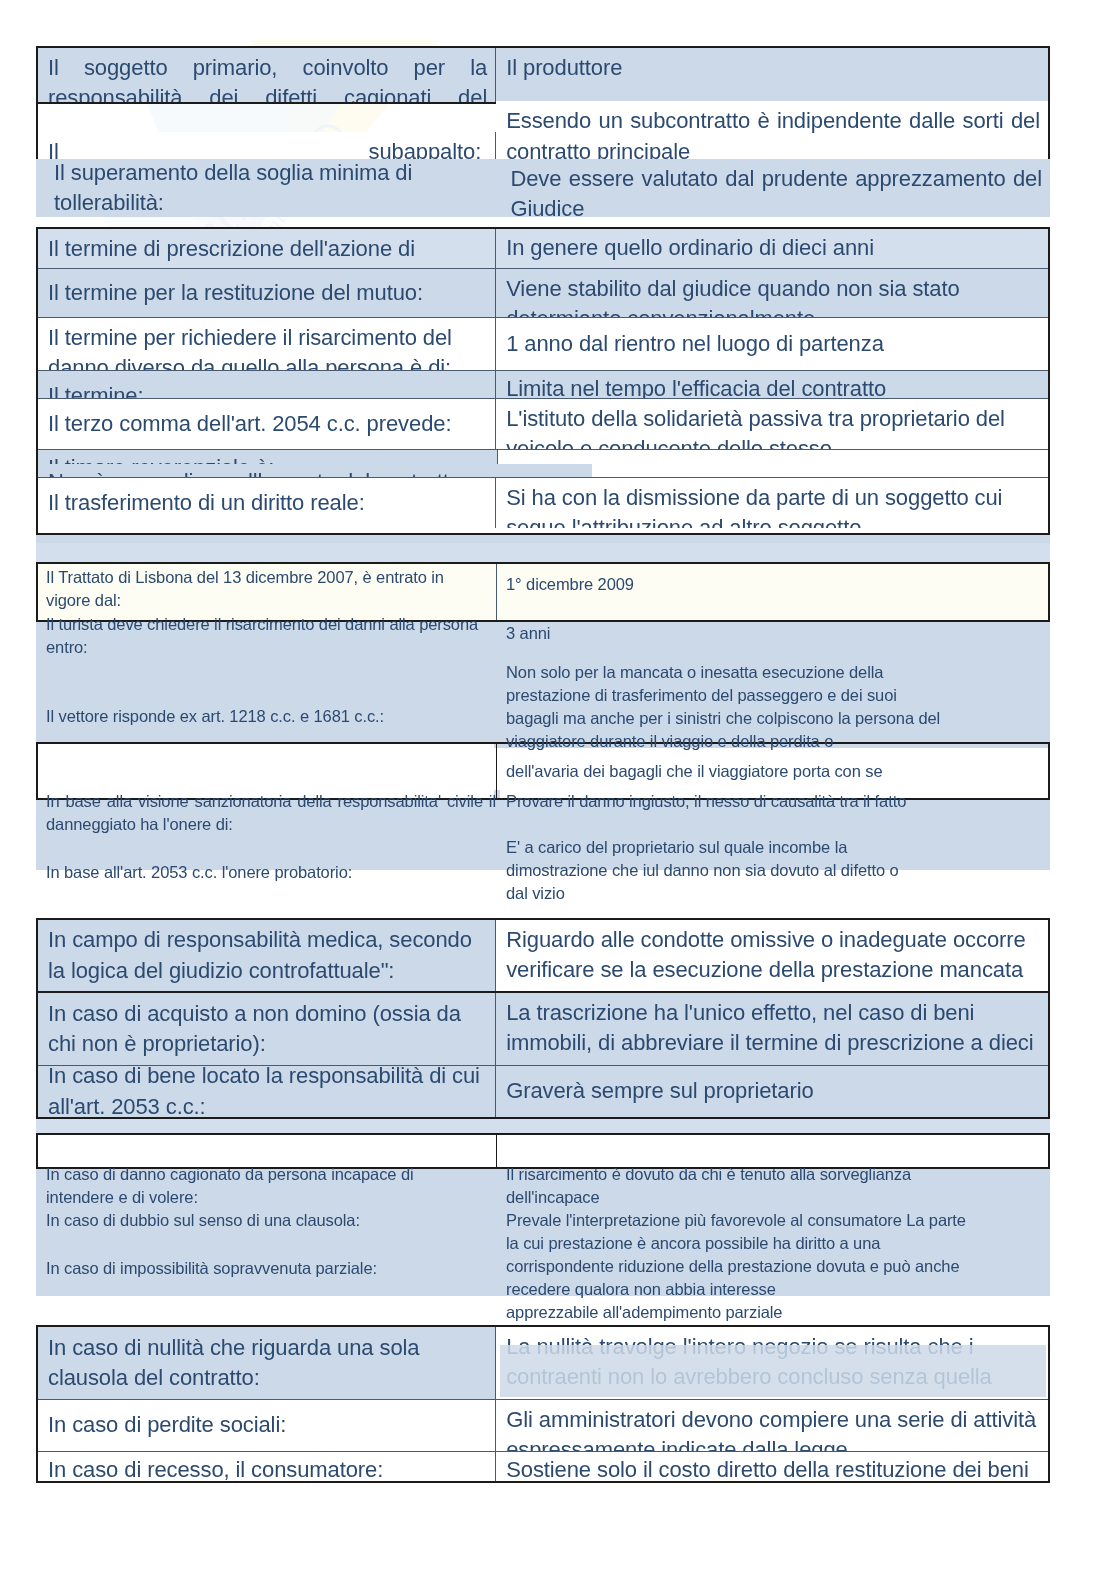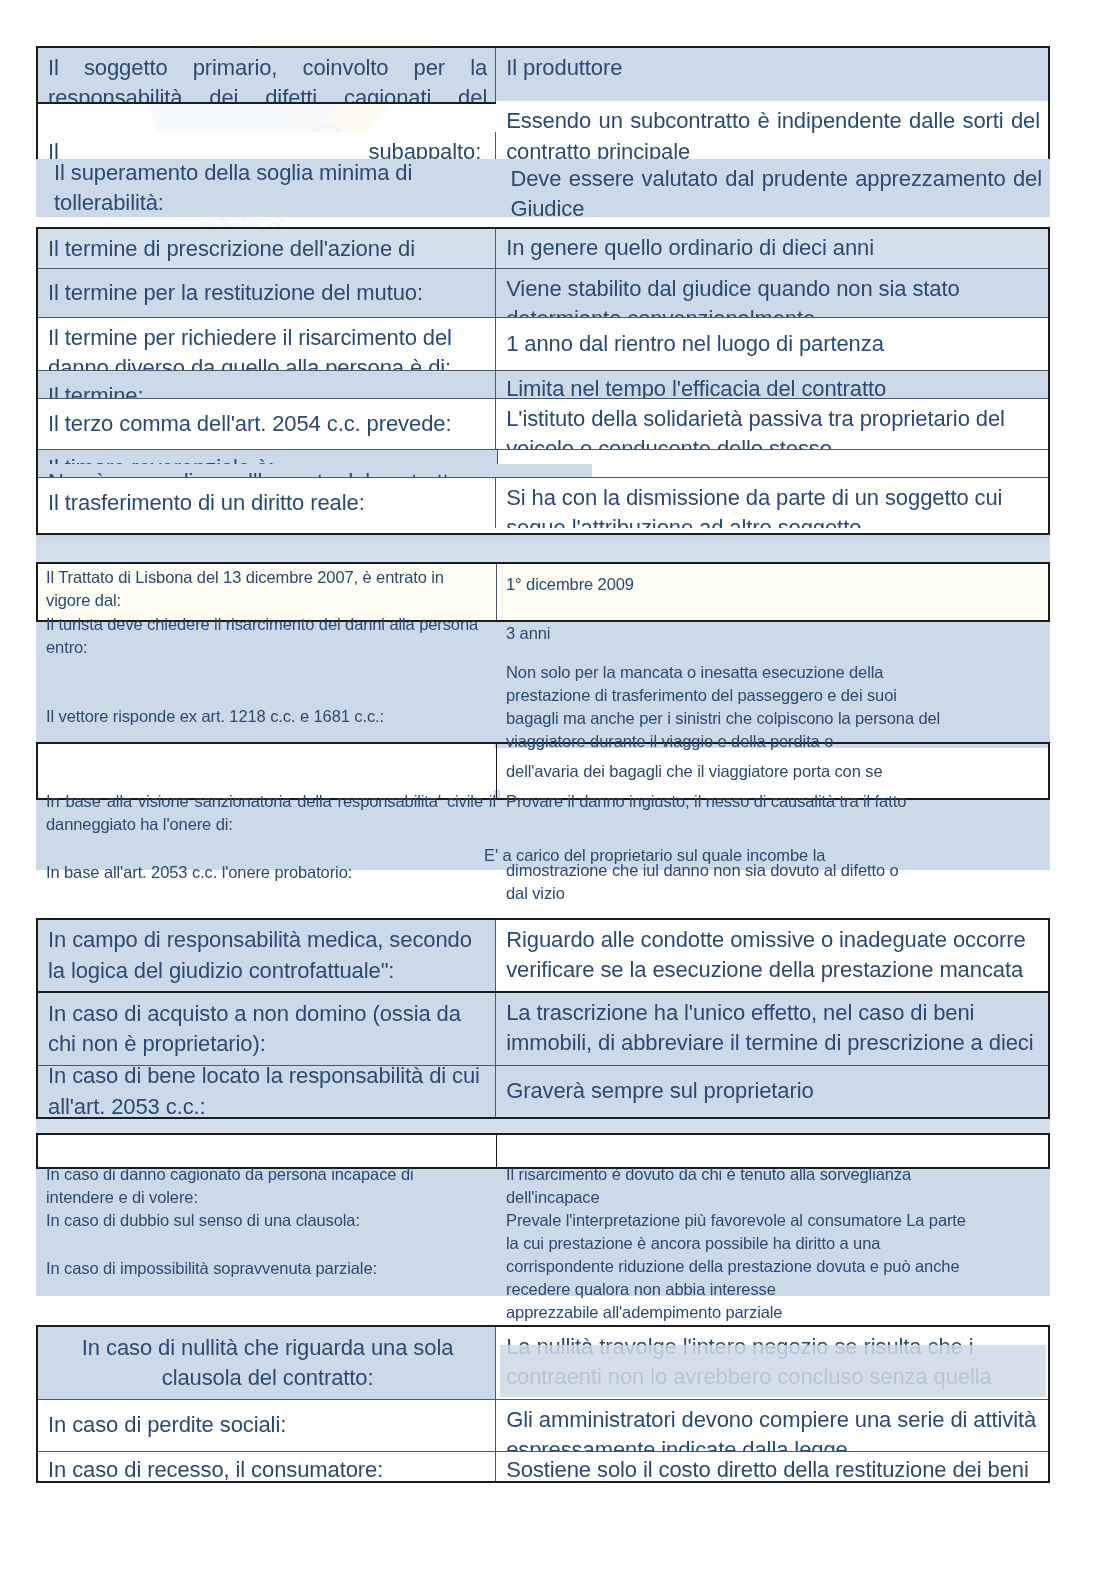--- a/index.html
+++ b/index.html
@@ -201,21 +201,21 @@
   <div class="boxframe clear" style="left:36px;top:742px;width:1014px;height:58px;background:transparent;"></div>
   <div class="vline" style="left:496px;top:744px;height:54px;z-index:6;background:#1b1b1b;"></div>
   <div class="band" style="left:38px;top:744px;width:456px;height:54px;background:#ffffff;z-index:4;"></div>
   <div class="band" style="left:500px;top:757px;width:548px;height:41px;background:#ffffff;z-index:4;"></div>
   <div class="ftext just-full" style="left:506px;top:760px;width:556px;z-index:7;">dell'avaria dei bagagli che il viaggiatore porta con se</div>
 
   <div class="ftext just-full" style="left:46px;top:790px;width:450px;z-index:7;">In base alla visione sanzionatoria della responsabilita' civile il danneggiato ha l'onere di:</div>
   <div class="ftext just-full" style="left:506px;top:790px;width:556px;z-index:7;">Provare il danno ingiusto, il nesso di causalità tra il fatto</div>
 
   <div class="ftext" style="left:46px;top:861px;width:450px;z-index:7;">In base all'art. 2053 c.c. l'onere probatorio:</div>
-  <div class="ftext just-full" style="left:484px;top:836px;width:556px;z-index:7;margin-top:8px;">E' a carico del proprietario sul quale incombe la</div>
+  <div class="ftext just-full" style="left:506px;top:836px;width:556px;z-index:7;">E' a carico del proprietario sul quale incombe la</div>
   <div class="ftext just-full" style="left:506px;top:859px;width:556px;z-index:7;">dimostrazione che iul danno non sia dovuto al difetto o</div>
   <div class="ftext" style="left:506px;top:882px;width:556px;z-index:7;">dal vizio</div>
 
   <div class="block bordered" style="top:918px;height:201px;background:#ffffff;">
     <div class="row sepdark" style="height:73px;">
       <div class="cell c-left shade" style="display:flex;align-items:center;">In campo di responsabilità medica, secondo la logica del giudizio controfattuale":</div>
       <div class="cell c-right white">Riguardo alle condotte omissive o inadeguate occorre verificare se la esecuzione della prestazione mancata poteva più probabilmente che non evitare l'evento lesivo</div>
     </div>
     <div class="row sep" style="height:73px;">
       <div class="cell c-left shade" style="display:flex;align-items:center;">In caso di acquisto a non domino (ossia da chi non è proprietario):</div>
@@ -242,21 +242,21 @@
   <div class="ftext" style="left:506px;top:1209px;width:570px;z-index:7;">Prevale l'interpretazione più favorevole al consumatore La parte</div>
   <div class="ftext just-full" style="left:506px;top:1232px;width:556px;z-index:7;">la cui prestazione è ancora possibile ha diritto a una</div>
 
   <div class="ftext" style="left:46px;top:1257px;width:460px;z-index:7;">In caso di impossibilità sopravvenuta parziale:</div>
   <div class="ftext" style="left:506px;top:1255px;width:570px;z-index:7;">corrispondente riduzione della prestazione dovuta e può anche</div>
   <div class="ftext" style="left:506px;top:1278px;width:570px;z-index:7;">recedere qualora non abbia interesse</div>
   <div class="ftext" style="left:506px;top:1301px;width:570px;z-index:7;">apprezzabile all'adempimento parziale</div>
 
   <div class="block bordered" style="top:1325px;height:158px;background:#ffffff;">
     <div class="row sep" style="height:73px;">
-      <div class="cell c-left shade" style="display:flex;align-items:center;text-align:center;">In caso di nullità che riguarda una sola clausola del contratto:</div>
+      <div class="cell c-left shade" style="display:flex;align-items:center;">In caso di nullità che riguarda una sola clausola del contratto:</div>
       <div class="cell c-right white">La nullità travolge l'intero negozio se risulta che i contraenti non lo avrebbero concluso senza quella parte del suo contenuto che è colpita dalla nullità</div>
     </div>
     <div class="row sep" style="height:52px;">
       <div class="cell c-left white" style="display:flex;align-items:center;">In caso di perdite sociali:</div>
       <div class="cell c-right white">Gli amministratori devono compiere una serie di attività espressamente indicate dalla legge</div>
     </div>
     <div class="row" style="height:29px;">
       <div class="cell c-left white" style="padding-top:3px;">In caso di recesso, il consumatore:</div>
       <div class="cell c-right white" style="padding-top:3px;">Sostiene solo il costo diretto della restituzione dei beni</div>
     </div>

